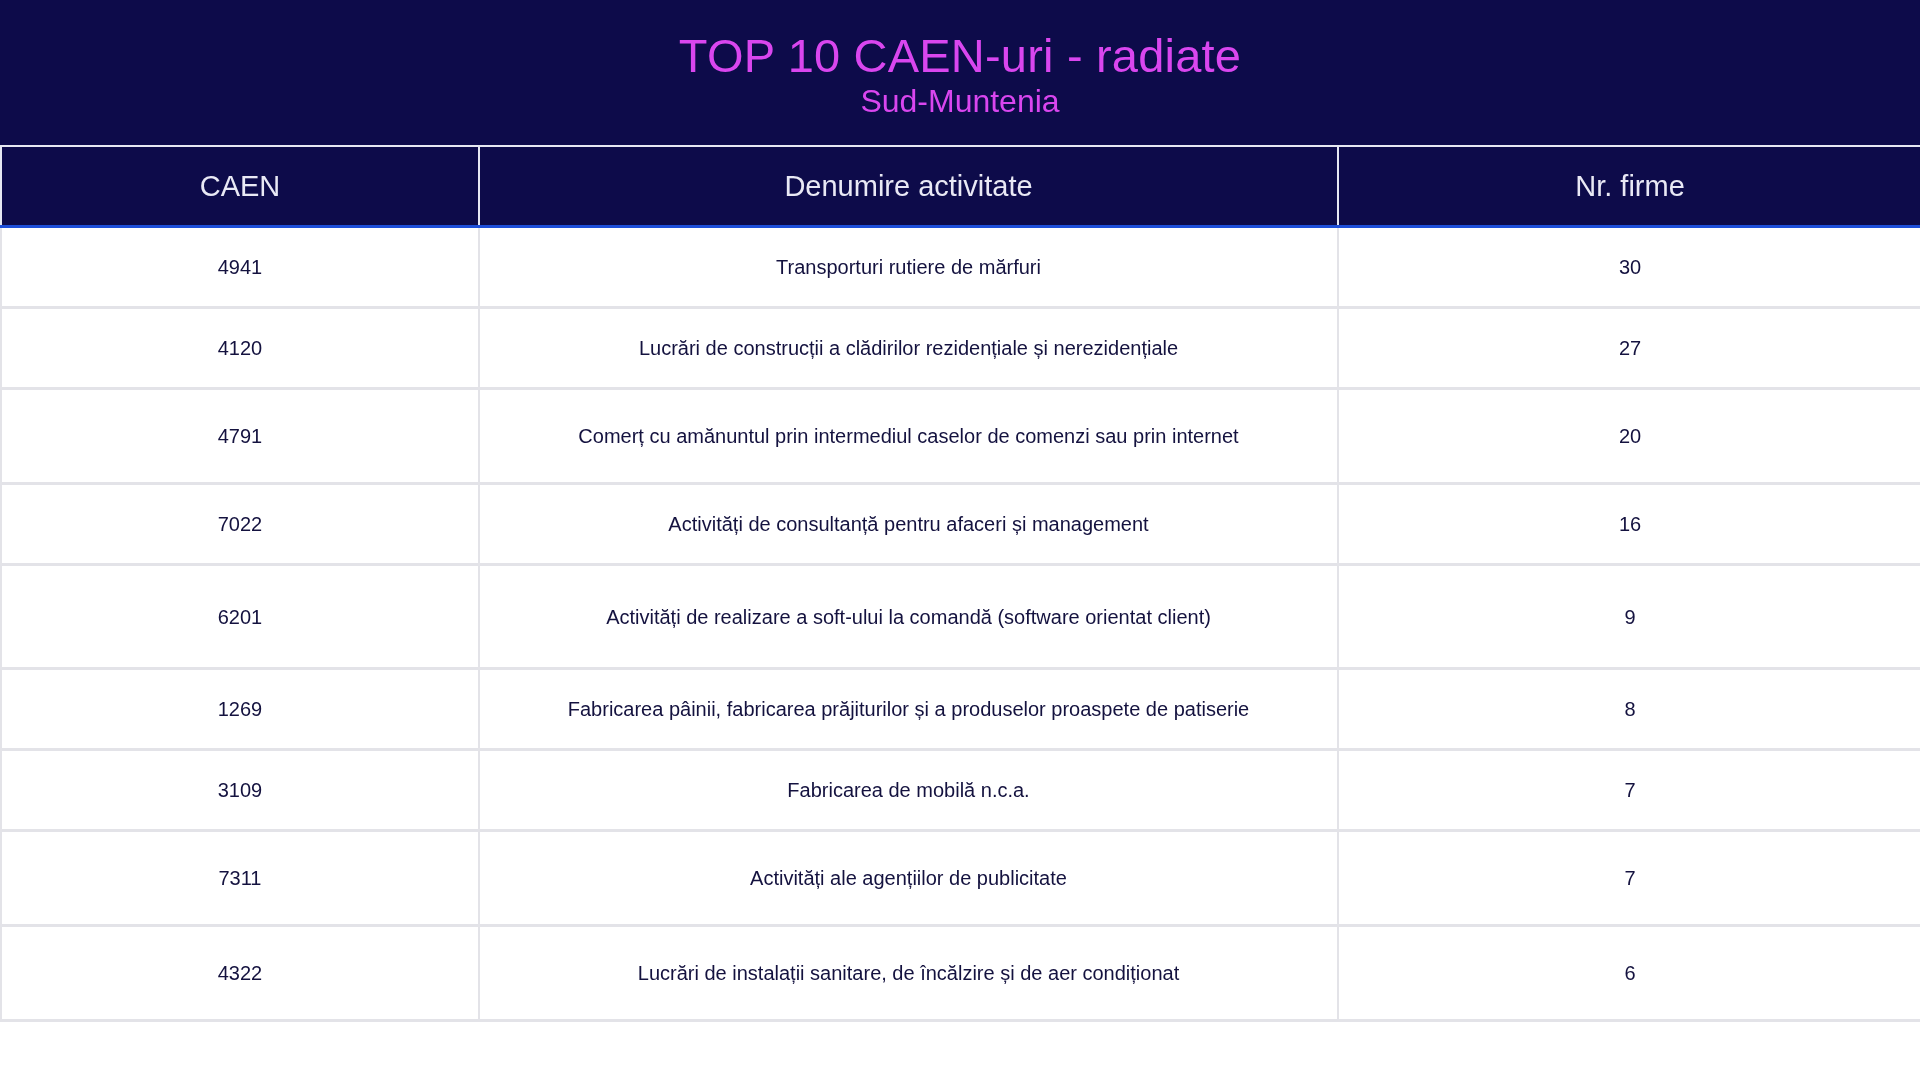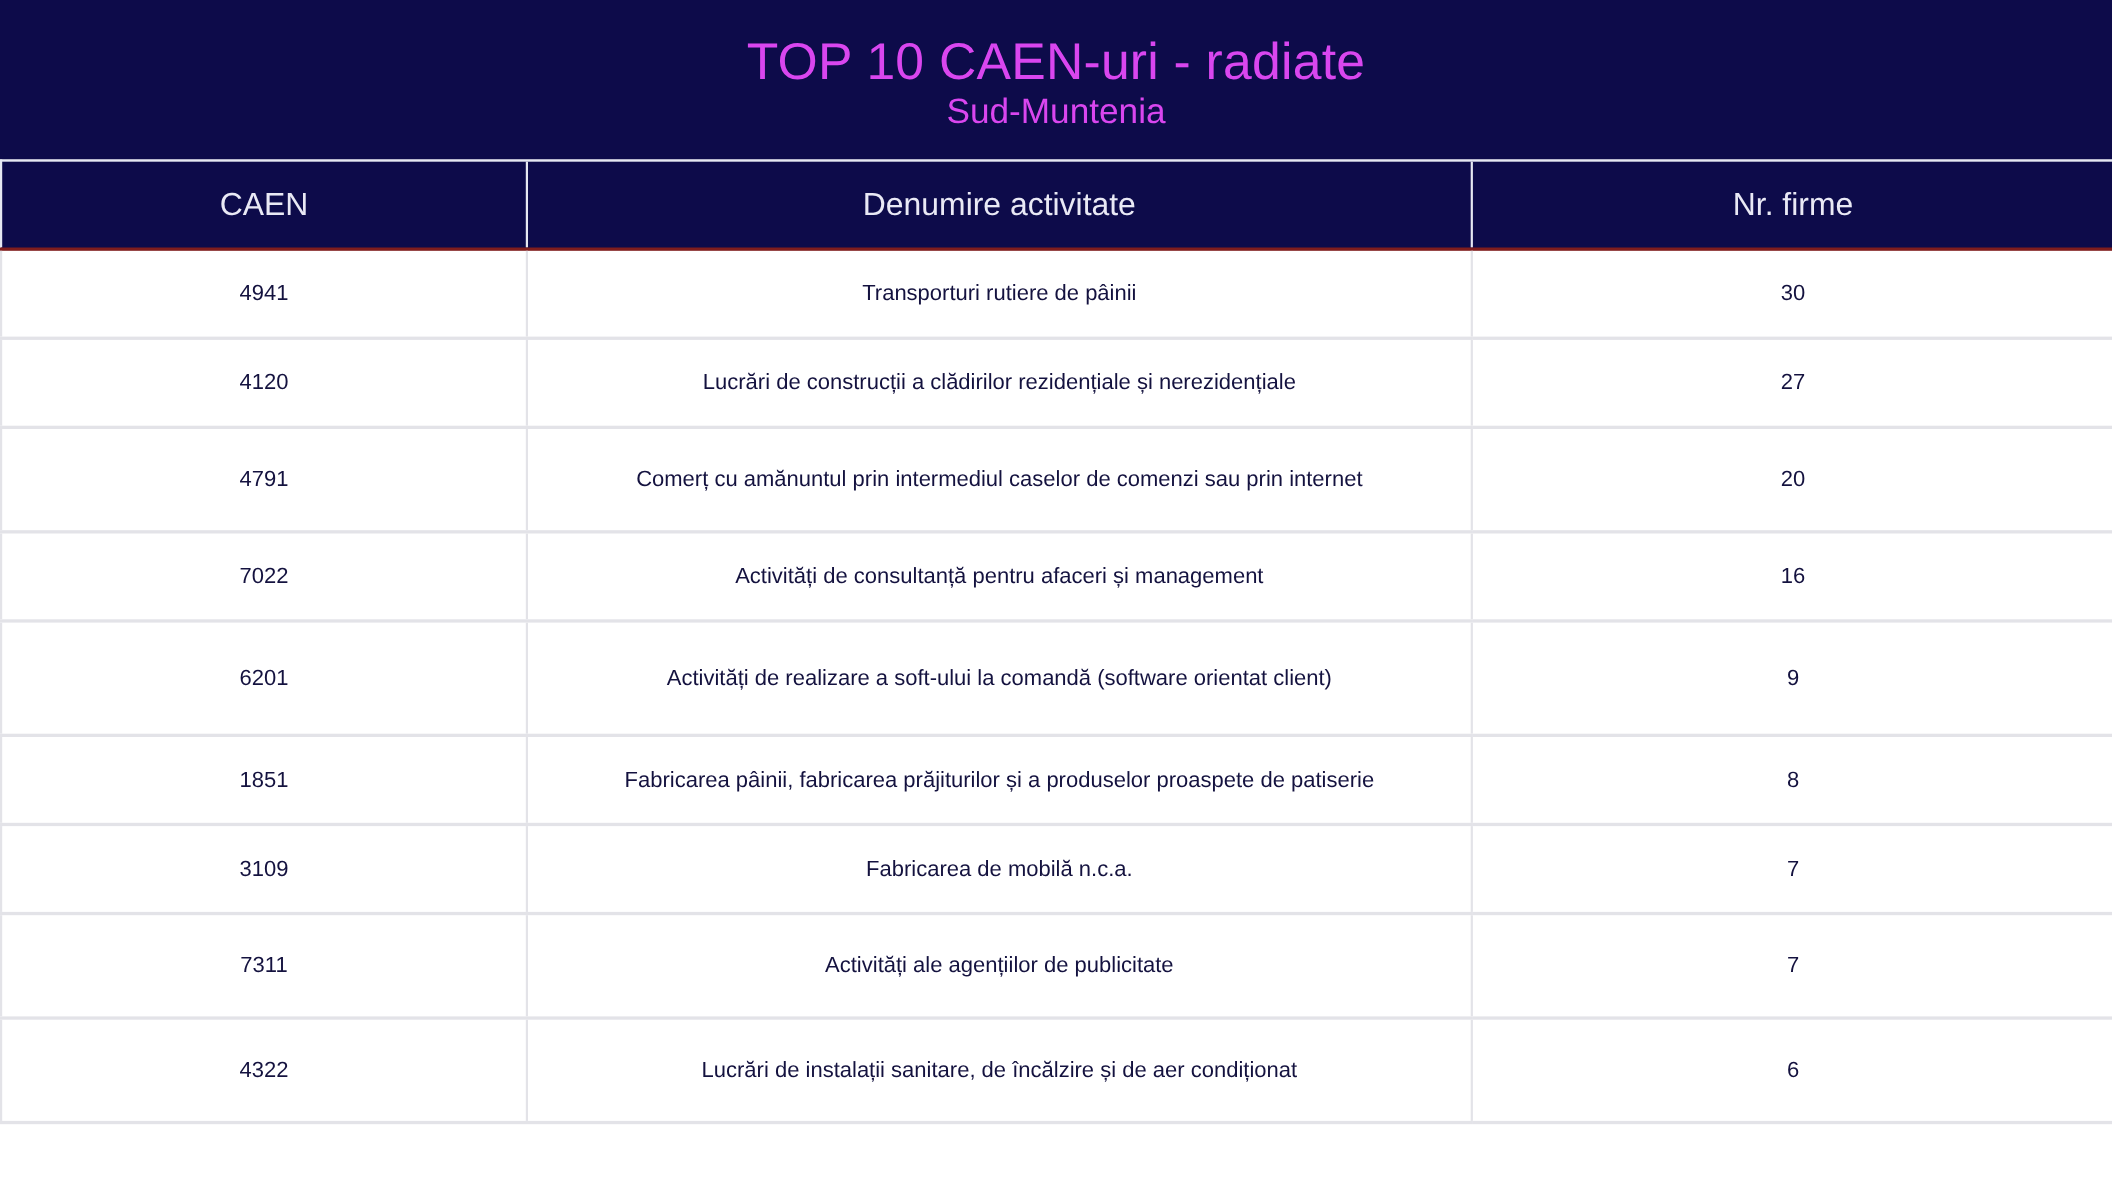--- a/index.html
+++ b/index.html
@@ -50,21 +50,21 @@
     col.c3 { width: 583px; }
     thead th {
       background: #0d0b4a;
       color: #e9e9f5;
       font-weight: normal;
       font-size: 29px;
       height: 78px;
       padding: 0;
       border-top: 2px solid #e6e8f2;
       border-left: 2px solid #e6e8f2;
-      border-bottom: 3px solid #7f1d1d;
+      border-bottom: 3px solid #1d4ed8;
       text-align: center;
     }
     thead th:first-child { border-left: 2px solid #e6e8f2; }
     tbody td {
       color: #14123f;
       font-size: 20px;
       line-height: 34px;
       text-align: center;
       padding: 0 14px;
       border-left: 2px solid #e3e3e8;
@@ -91,21 +91,21 @@
     <thead>
       <tr>
         <th>CAEN</th>
         <th>Denumire activitate</th>
         <th>Nr. firme</th>
       </tr>
     </thead>
     <tbody id="tbody">
         <tr style="height: 81px;">
           <td>4941</td>
-          <td class="desc">Transporturi rutiere de pâinii</td>
+          <td class="desc">Transporturi rutiere de mărfuri</td>
           <td>30</td>
         </tr>
         <tr style="height: 81px;">
           <td>4120</td>
           <td class="desc">Lucrări de construcții a clădirilor rezidențiale și nerezidențiale</td>
           <td>27</td>
         </tr>
         <tr style="height: 95px;">
           <td>4791</td>
           <td class="desc">Comerț cu amănuntul prin intermediul caselor de comenzi sau prin internet</td>
@@ -115,21 +115,21 @@
           <td>7022</td>
           <td class="desc">Activități de consultanță pentru afaceri și management</td>
           <td>16</td>
         </tr>
         <tr style="height: 104px;">
           <td>6201</td>
           <td class="desc">Activități de realizare a soft-ului la comandă (software orientat client)</td>
           <td>9</td>
         </tr>
         <tr style="height: 81px;">
-          <td>1851</td>
+          <td>1269</td>
           <td class="desc">Fabricarea pâinii, fabricarea prăjiturilor și a produselor proaspete de patiserie</td>
           <td>8</td>
         </tr>
         <tr style="height: 81px;">
           <td>3109</td>
           <td class="desc">Fabricarea de mobilă n.c.a.</td>
           <td>7</td>
         </tr>
         <tr style="height: 95px;">
           <td>7311</td>

